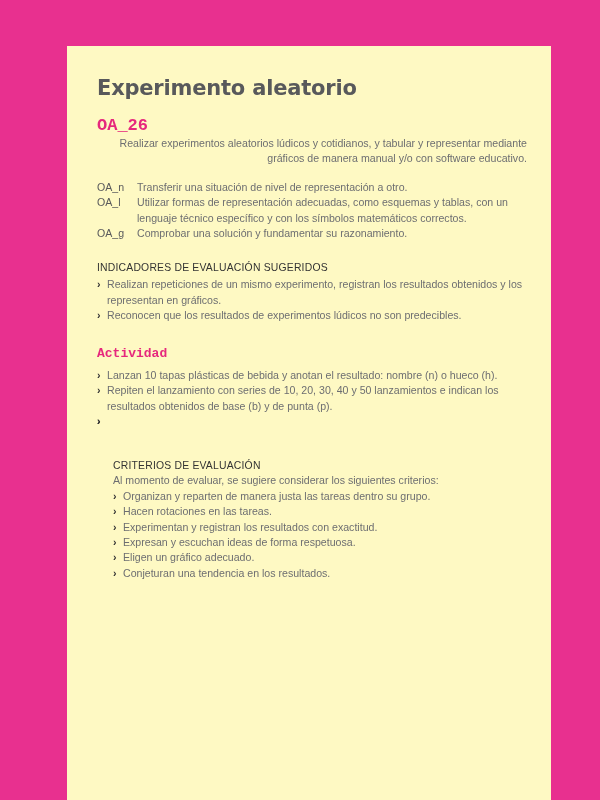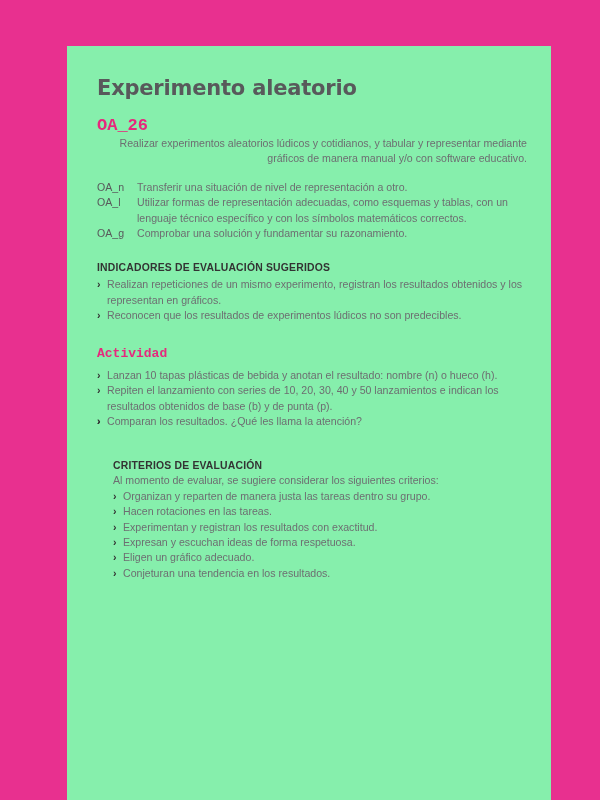--- a/index.html
+++ b/index.html
@@ -13,21 +13,21 @@
     position: relative;
     overflow: hidden;
     font-family: "Liberation Sans", "DejaVu Sans", sans-serif;
   }
   .page {
     position: absolute;
     left: 67px;
     top: 46px;
     width: 484px;
     height: 754px;
-    background: #86efac;
+    background: #fef9c3;
   }
   .content {
     position: absolute;
     left: 30px;
     top: 0;
     width: 430px;
   }
   .title {
     position: absolute;
     top: 30px;
@@ -72,21 +72,21 @@
   }
   .oa-label {
     width: 40px;
     flex: 0 0 40px;
     color: #58595b;
   }
   .oa-text {
     flex: 1;
   }
   .section-heading {
-    font-weight: bold;
+    font-weight: normal;
     font-size: 10.4px;
     color: #333333;
     letter-spacing: 0.2px;
     white-space: nowrap;
   }
   .sec-indicadores {
     position: absolute;
     top: 214px;
     left: 0;
     width: 430px;
@@ -181,21 +181,20 @@
         </li>
         <li class="bullet-item">
           <span class="bullet-marker">›</span>
           <span>Repiten el lanzamiento con series de 10, 20, 30, 40 y 50 lanzamientos e indican los resultados obtenidos de base (b) y de punta (p).</span>
         </li>
         <li class="bullet-item">
           <span class="bullet-marker">›</span>
         </li>
         <li class="bullet-item">
           <span class="bullet-marker">›</span>
-          <span>Comparan los resultados. ¿Qué les llama la atención?</span>
         </li>
       </ul>
     </div>
 
     <div class="sec-criterios body-text">
       <div class="section-heading">CRITERIOS DE EVALUACIÓN</div>
       <div>Al momento de evaluar, se sugiere  considerar los siguientes criterios:</div>
       <ul class="bullet-list" style="margin-top:0">
         <li class="bullet-item">
           <span class="bullet-marker">›</span>

